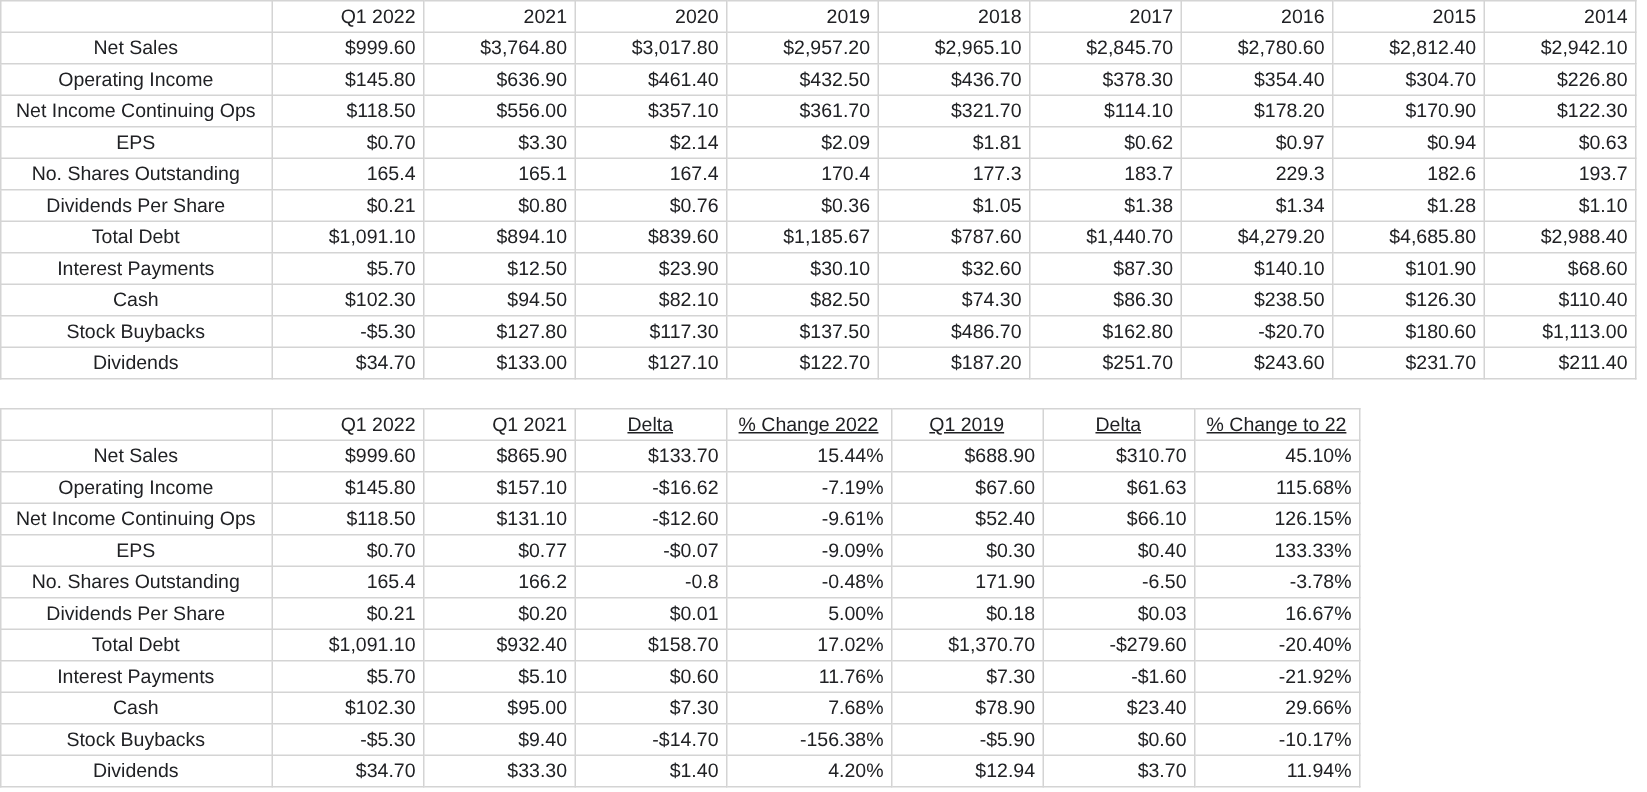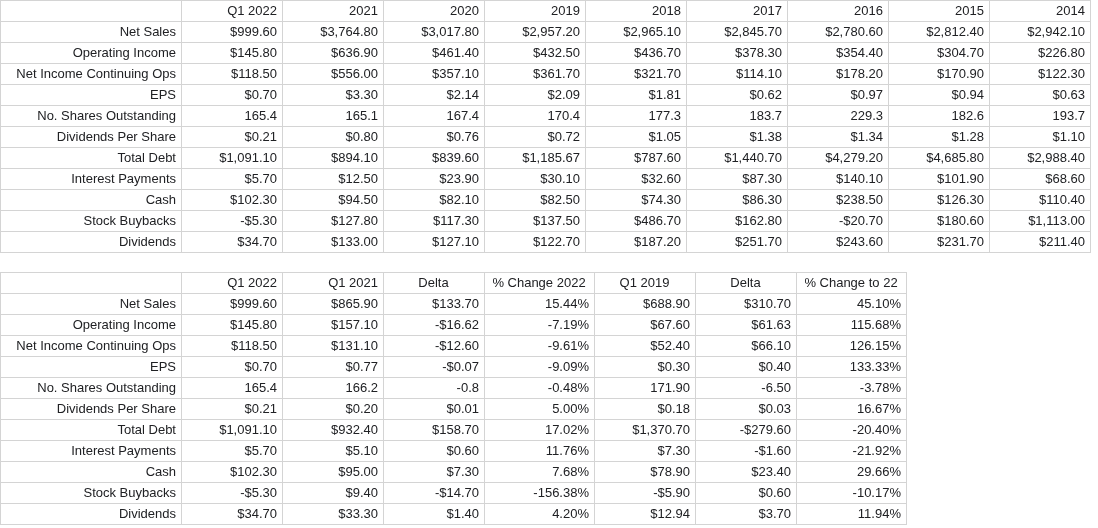--- a/index.html
+++ b/index.html
@@ -18,24 +18,24 @@
     padding:0 5px 0 4px;
     border:1px solid #d4d4d4;
     font-weight:normal;
     font-size:13px;
     line-height:20px;
     white-space:nowrap;
     overflow:hidden;
     background:#ffffff;
     box-sizing:border-box;
   }
-  .lbl{text-align:right;}
+  .lbl{text-align:center;}
   .num{text-align:right;}
   .hdr-r{text-align:right;}
-  .hdr-c{text-align:center;}
+  .hdr-c{text-align:center;text-decoration:underline;}
   
   #table-annual{position:absolute;left:0;top:0;width:1091px;}
   #table-annual col.c0{width:181px;}
   #table-annual col.cv{width:101px;}
   
   #table-compare{position:absolute;left:0;top:272px;width:894px;}
   #table-compare col.c0{width:181px;}
   #table-compare col.cv{width:101px;}
   #table-compare col.cw{width:110px;}
 </style>
@@ -130,21 +130,21 @@
           <td class="num">183.7</td>
           <td class="num">229.3</td>
           <td class="num">182.6</td>
           <td class="num">193.7</td>
         </tr>
         <tr>
           <td class="lbl">Dividends Per Share</td>
           <td class="num">$0.21</td>
           <td class="num">$0.80</td>
           <td class="num">$0.76</td>
-          <td class="num">$0.72</td>
+          <td class="num">$0.36</td>
           <td class="num">$1.05</td>
           <td class="num">$1.38</td>
           <td class="num">$1.34</td>
           <td class="num">$1.28</td>
           <td class="num">$1.10</td>
         </tr>
         <tr>
           <td class="lbl">Total Debt</td>
           <td class="num">$1,091.10</td>
           <td class="num">$894.10</td>

